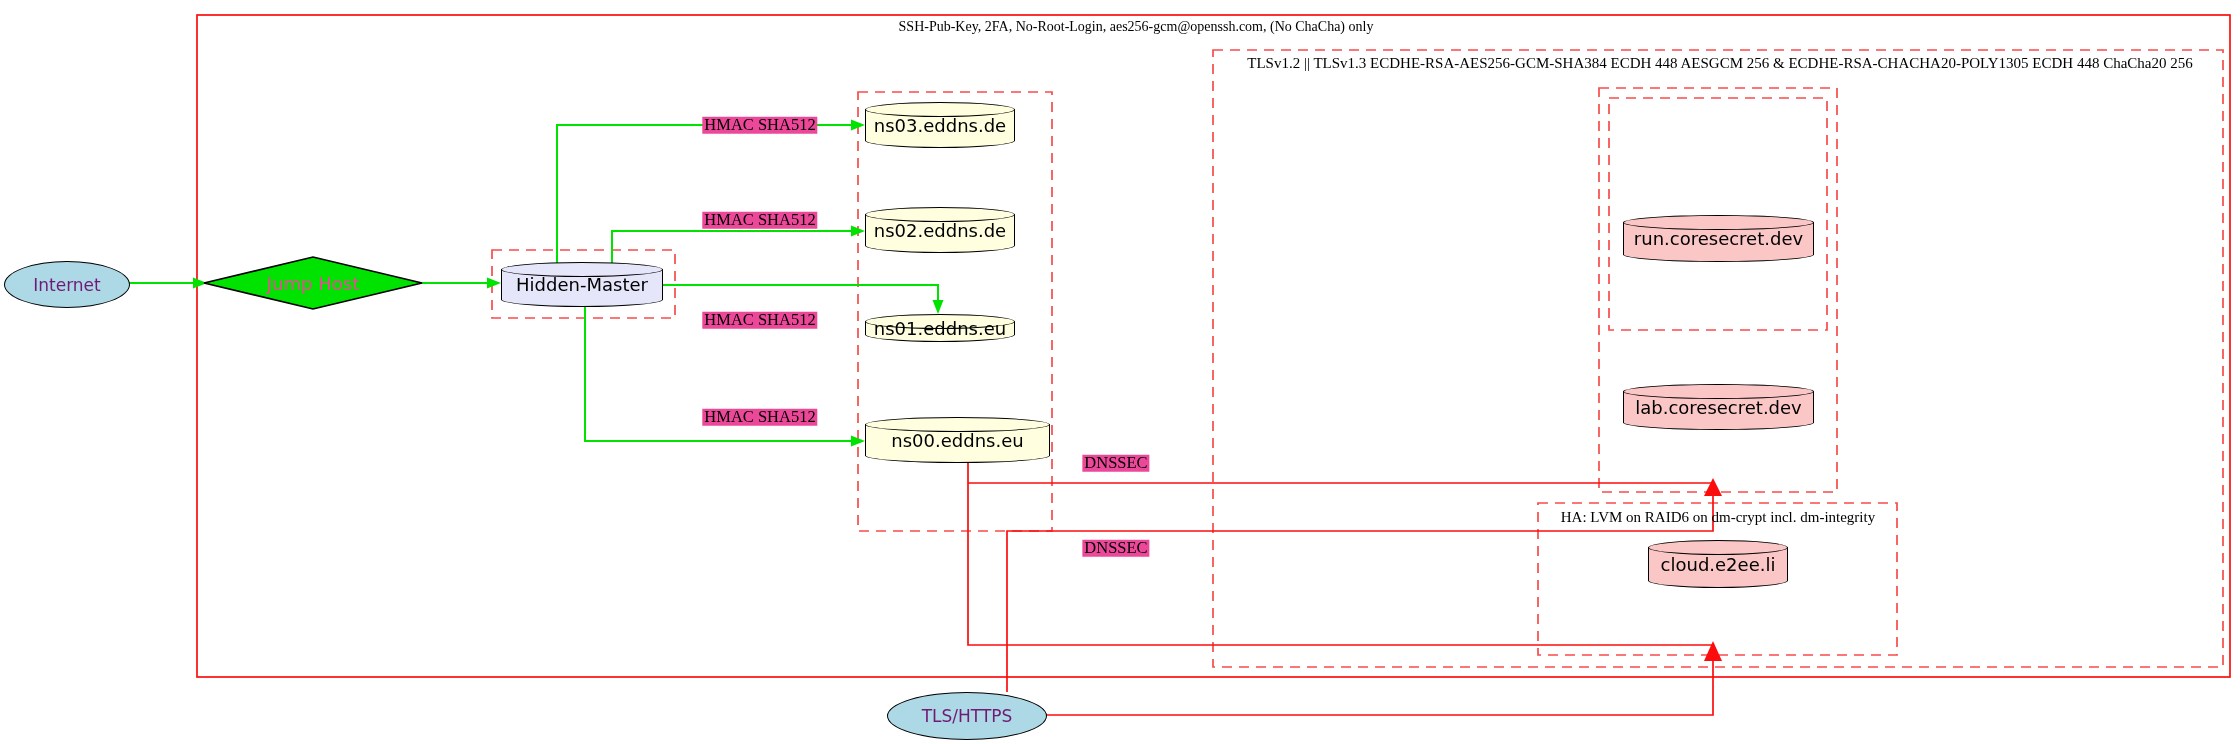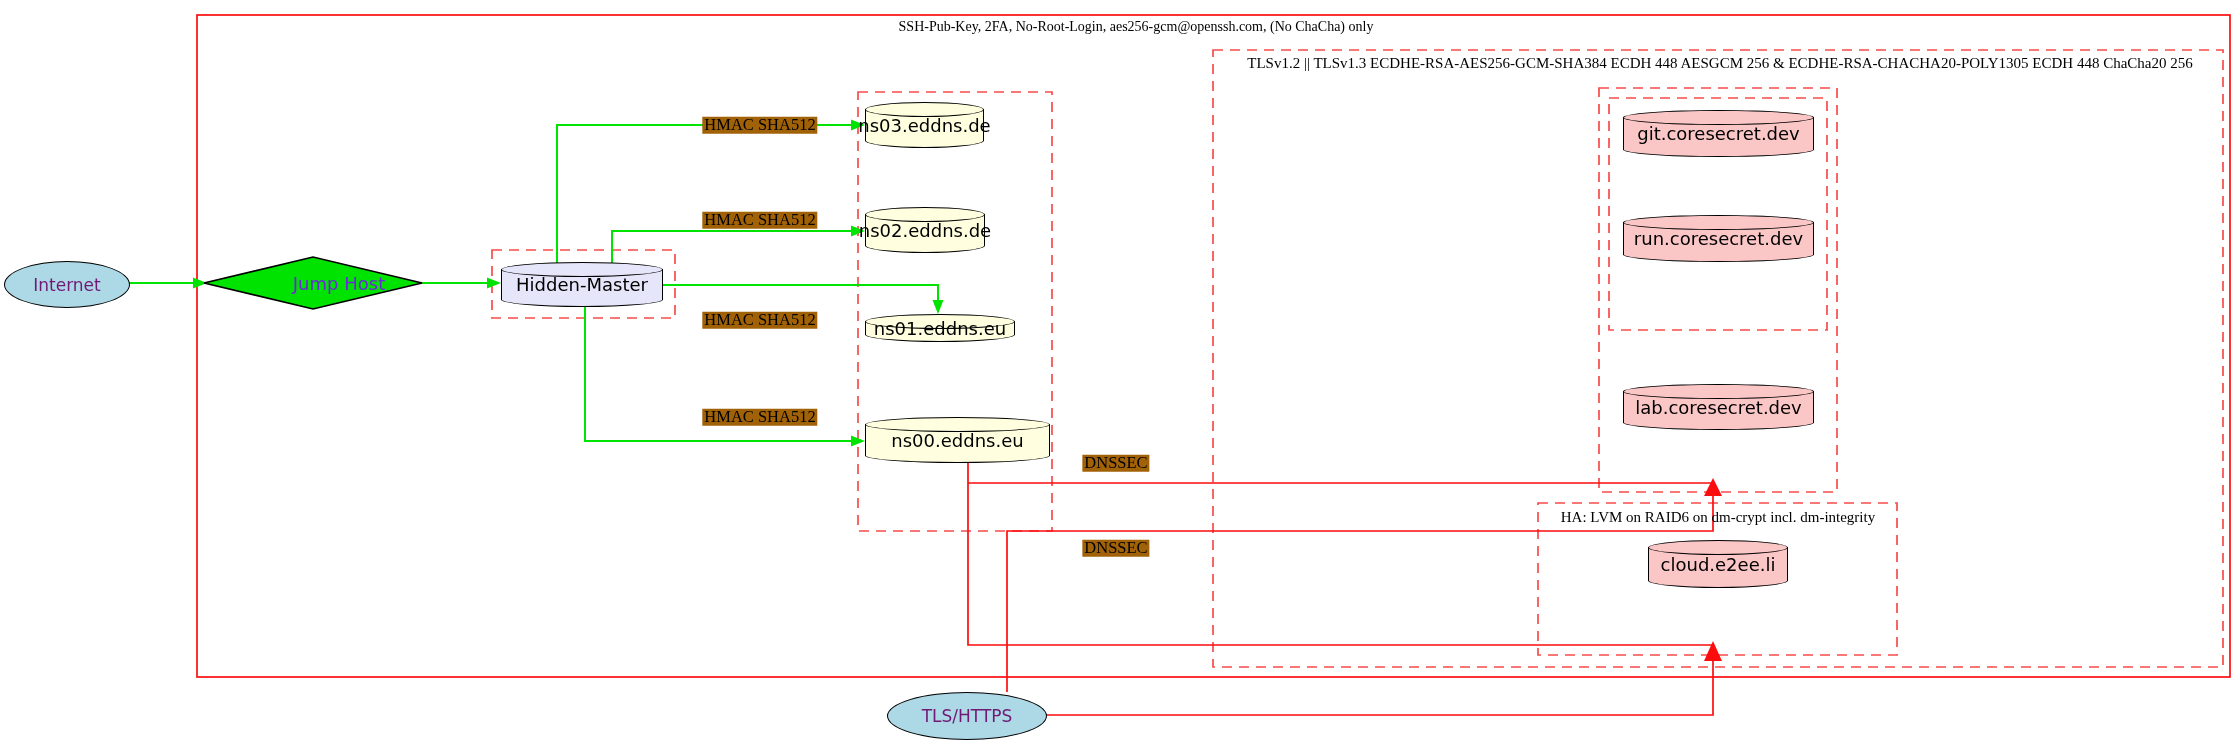--- a/index.html
+++ b/index.html
@@ -2,21 +2,21 @@
 <html><head>
 <meta charset="utf-8">
 <style>
   html,body{margin:0;padding:0;background:#ffffff;}
   #stage{position:relative;width:2240px;height:744px;background:#ffffff;overflow:hidden;
          font-family:"DejaVu Sans","Liberation Sans",sans-serif;}
   #wires{position:absolute;left:0;top:0;z-index:1;}
 
   
   .node-label{position:absolute;z-index:4;transform:translate(-50%,-50%);
-              white-space:nowrap;color:#6d28d9;font-size:18px;line-height:1;margin-left:26px;}
+              white-space:nowrap;color:#ec4899;font-size:18px;line-height:1;}
   .ellipse{position:absolute;z-index:3;background:#ADD8E6;border:1.6px solid #000;
            border-radius:50%;display:flex;align-items:center;justify-content:center;
            font-size:17px;color:#701a75;white-space:nowrap;}
 
   
   .cyl{position:absolute;z-index:3;}
   .cyl .base,.cyl .cap{position:absolute;left:0;right:0;height:15px;
         border:1.5px solid #000;border-radius:50%;box-sizing:border-box;}
   .cyl .base{bottom:0;z-index:1;}
   .cyl .body{position:absolute;left:0;right:0;top:7px;bottom:7px;z-index:2;
@@ -25,21 +25,21 @@
   .cyl .lbl{position:absolute;left:0;right:0;top:0;bottom:0;z-index:4;
         display:flex;align-items:center;justify-content:center;
         font-size:18px;color:#000;white-space:nowrap;}
   .cyl.yellow .base,.cyl.yellow .cap,.cyl.yellow .body{background:#FFFFE0;}
   .cyl.pink .base,.cyl.pink .cap,.cyl.pink .body{background:#FBC6C6;}
   .cyl.lavender .base,.cyl.lavender .cap,.cyl.lavender .body{background:#E6E6FA;}
 
   
   .ser{position:absolute;z-index:5;transform:translate(-50%,-50%);white-space:nowrap;
        font-family:"Liberation Serif","DejaVu Serif",serif;color:#000;line-height:1;}
-  .edge-lbl{font-size:16.5px;background:#a16207;padding:0 2px;}
+  .edge-lbl{font-size:16.5px;background:#ec4899;padding:0 2px;}
   .clu-lbl-sm{font-size:14px;}
   .clu-lbl-md{font-size:15px;}
 </style>
 </head>
 <body>
 
 <div id="stage">
 
   <svg id="wires" width="2240" height="744" viewBox="0 0 2240 744">
 
@@ -94,51 +94,45 @@
 
   <div class="node-label" style="left:313px;top:284px;">Jump Host</div>
 
   <div class="cyl lavender" style="left:501px;top:262px;width:162px;height:45px;">
     <div class="base"></div>
       <div class="body"></div>
       <div class="cap"></div>
     <div class="lbl">Hidden-Master</div>
   </div>
 
-  <div class="cyl yellow" style="left:865px;top:102px;width:119px;height:46px;border-radius:7px;">
+  <div class="cyl yellow" style="left:865px;top:102px;width:150px;height:46px;border-radius:7px;">
     <div class="base"></div>
       <div class="body"></div>
       <div class="cap"></div>
     <div class="lbl">ns03.eddns.de</div>
   </div>
-  <div class="cyl yellow" style="left:865px;top:207px;width:120px;height:46px;text-align:center;">
+  <div class="cyl yellow" style="left:865px;top:207px;width:150px;height:46px;text-align:center;">
     <div class="base"></div>
       <div class="body"></div>
       <div class="cap"></div>
     <div class="lbl">ns02.eddns.de</div>
   </div>
   <div class="cyl yellow" style="left:865px;top:314px;width:150px;height:28px;">
     <div class="base"></div>
       <div class="body"></div>
       <div class="cap"></div>
     <div class="lbl">ns01.eddns.eu</div>
   </div>
   <div class="cyl yellow" style="left:865px;top:417px;width:150px;height:46px;padding-left:35px;">
     <div class="base"></div>
       <div class="body"></div>
       <div class="cap"></div>
     <div class="lbl">ns00.eddns.eu</div>
   </div>
 
-  <div class="cyl pink" style="left:1623px;top:110px;width:191px;height:47px;">
-    <div class="base"></div>
-      <div class="body"></div>
-      <div class="cap"></div>
-    <div class="lbl">git.coresecret.dev</div>
-  </div>
   <div class="cyl pink" style="left:1623px;top:215px;width:191px;height:47px;">
     <div class="base"></div>
       <div class="body"></div>
       <div class="cap"></div>
     <div class="lbl">run.coresecret.dev</div>
   </div>
   <div class="cyl pink" style="left:1623px;top:384px;width:191px;height:46px;">
     <div class="base"></div>
       <div class="body"></div>
       <div class="cap"></div>

